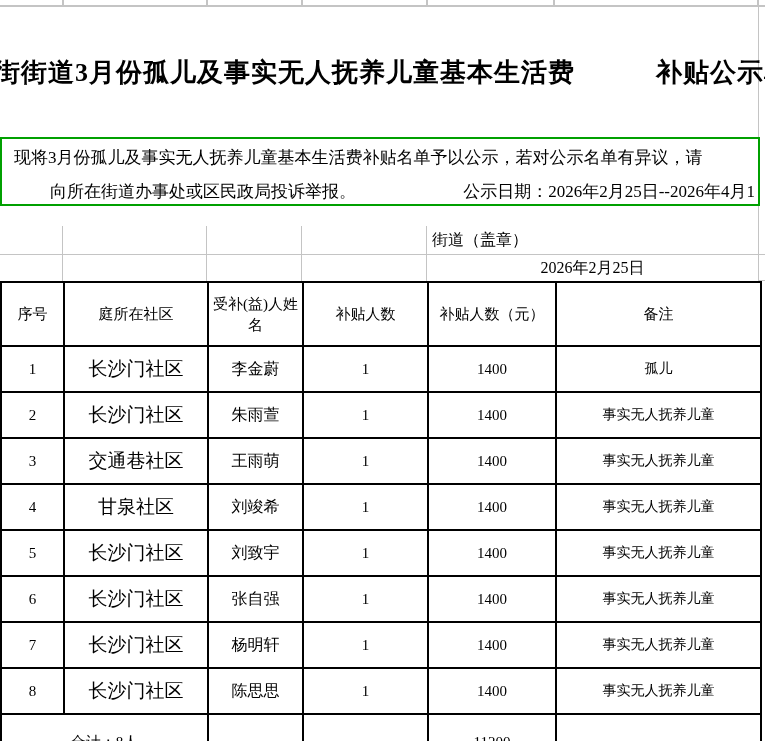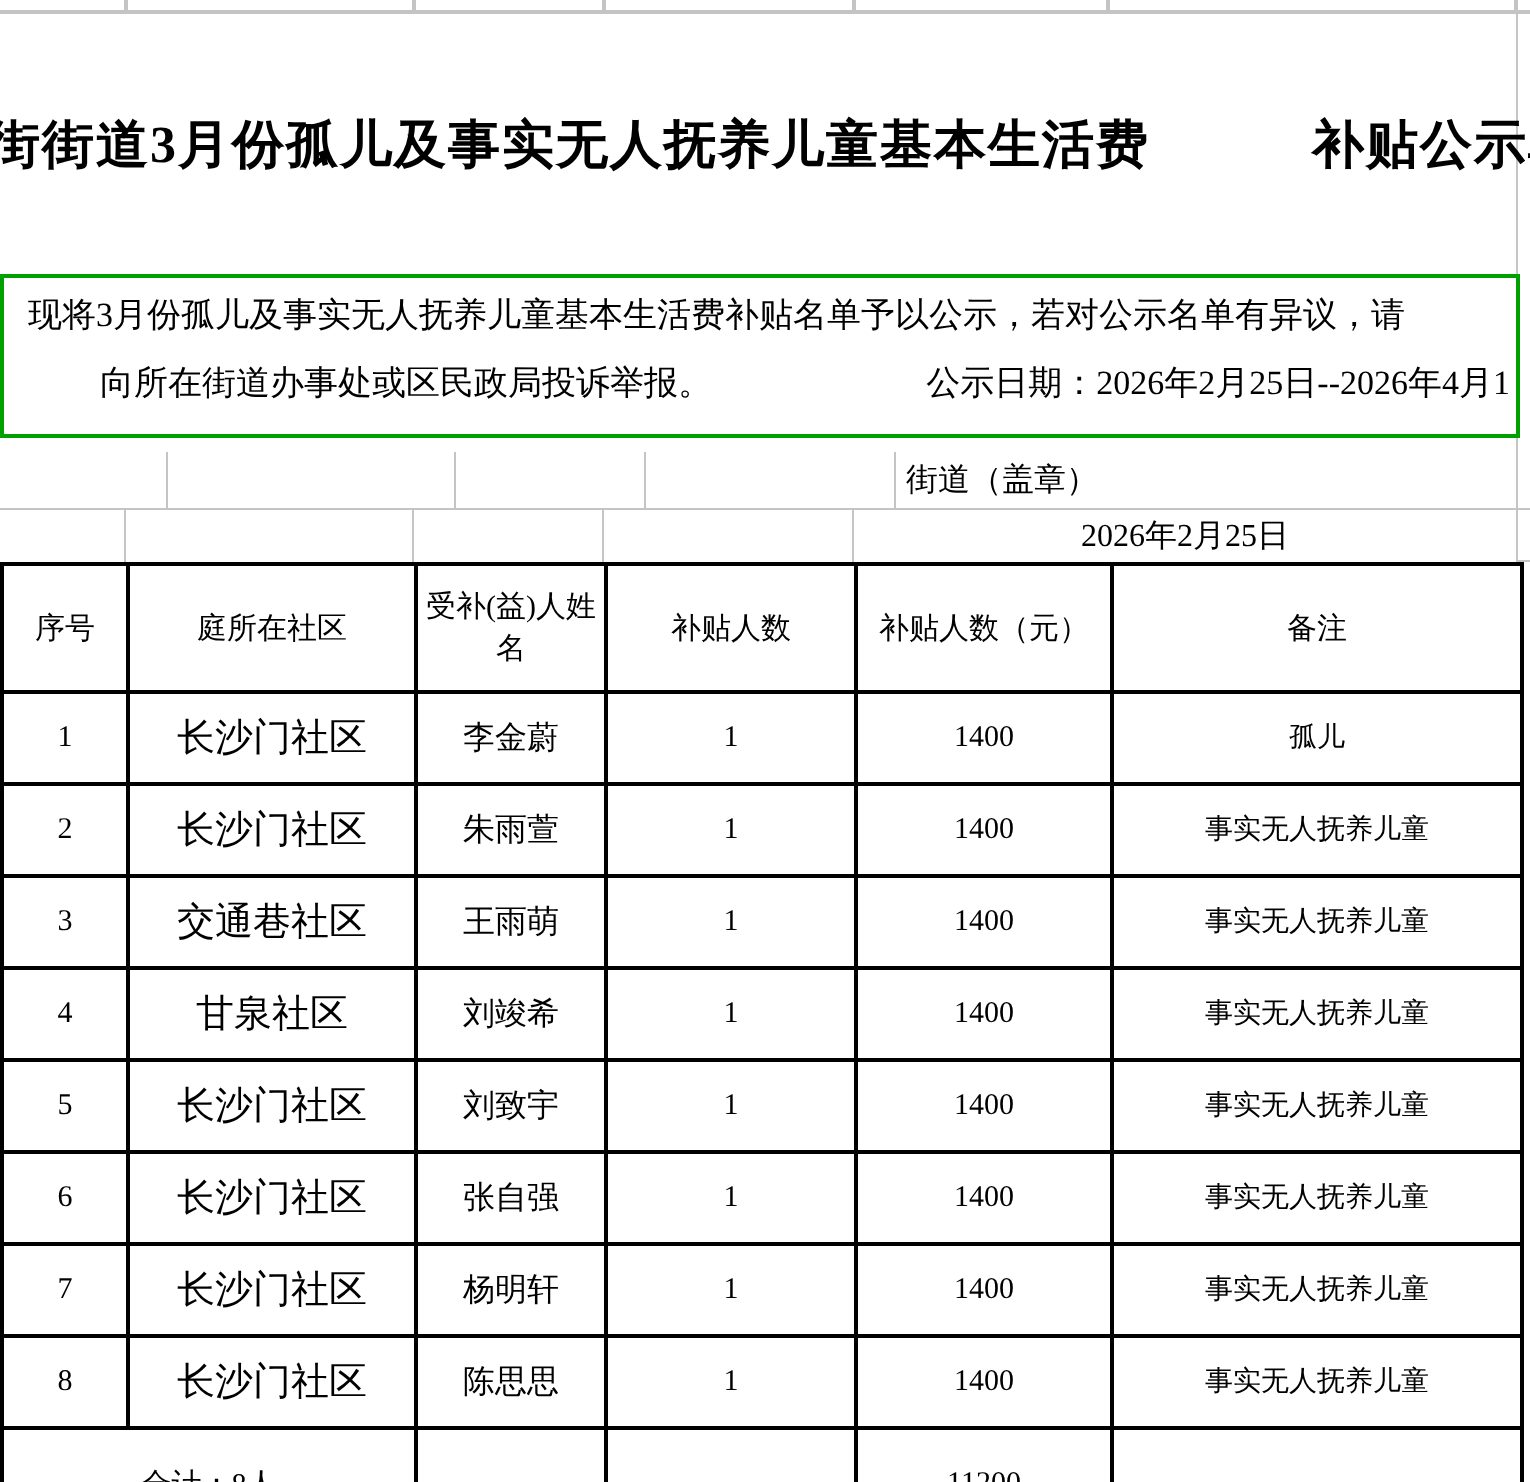--- a/index.html
+++ b/index.html
@@ -21,36 +21,36 @@
   
   .title-row{
     position:absolute;top:7px;left:0;width:758px;height:130px;
     display:flex;align-items:center;justify-content:center;
   }
   .title-row h1{
     margin:0;font-size:26px;font-weight:bold;letter-spacing:1px;white-space:nowrap;
   }
   
   .notice{
-    position:absolute;top:137px;left:0;width:760px;height:82px;
+    position:absolute;top:137px;left:0;width:760px;height:69px;
     border:2px solid var(--green);box-sizing:border-box;overflow:hidden;
     font-size:17px;line-height:34px;
   }
   .notice .ln{white-space:nowrap;padding:0 3px;}
   .notice .ln1{text-indent:9px;padding-top:2px;}
   .notice .ln2{display:flex;justify-content:space-between;padding-left:48px;}
   
   .grid-row{position:absolute;left:0;width:758px;display:flex;border-bottom:1px solid var(--grid);box-sizing:border-box;}
   .grid-row .gc{border-right:1px solid var(--grid);box-sizing:border-box;height:100%;}
   .grid-row .gc.c1{width:63px;}
   .grid-row .gc.c2{width:144px;}
   .grid-row .gc.c3{width:95px;}
   .grid-row .gc.c4{width:125px;}
   .grid-row .merged{flex:1;border-right:none;display:flex;align-items:center;font-size:16px;}
-  .row-seal{top:226px;height:29px;padding-left:21px;}
+  .row-seal{top:226px;height:29px;}
   .row-seal .merged{padding-left:5px;}
   .row-date{top:255px;height:26px;border-bottom:none;justify-content:flex-end;}
   .row-date .merged{justify-content:center;}
   
   table.main{
     position:absolute;top:281px;left:0;width:760px;
     border-collapse:collapse;table-layout:fixed;
   }
   table.main th,table.main td{
     border:2px solid var(--black);padding:0;text-align:center;vertical-align:middle;

